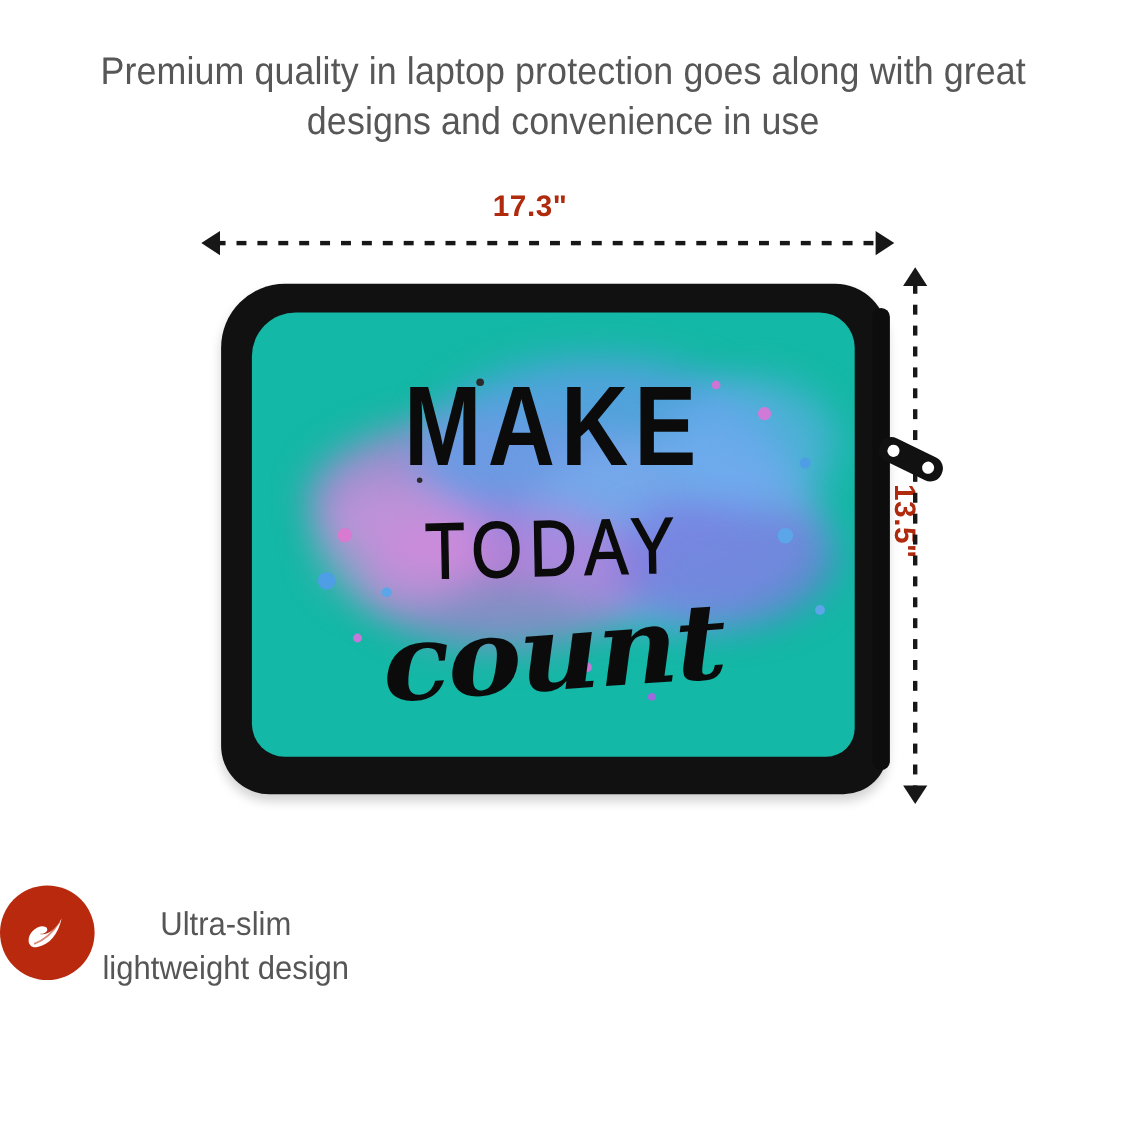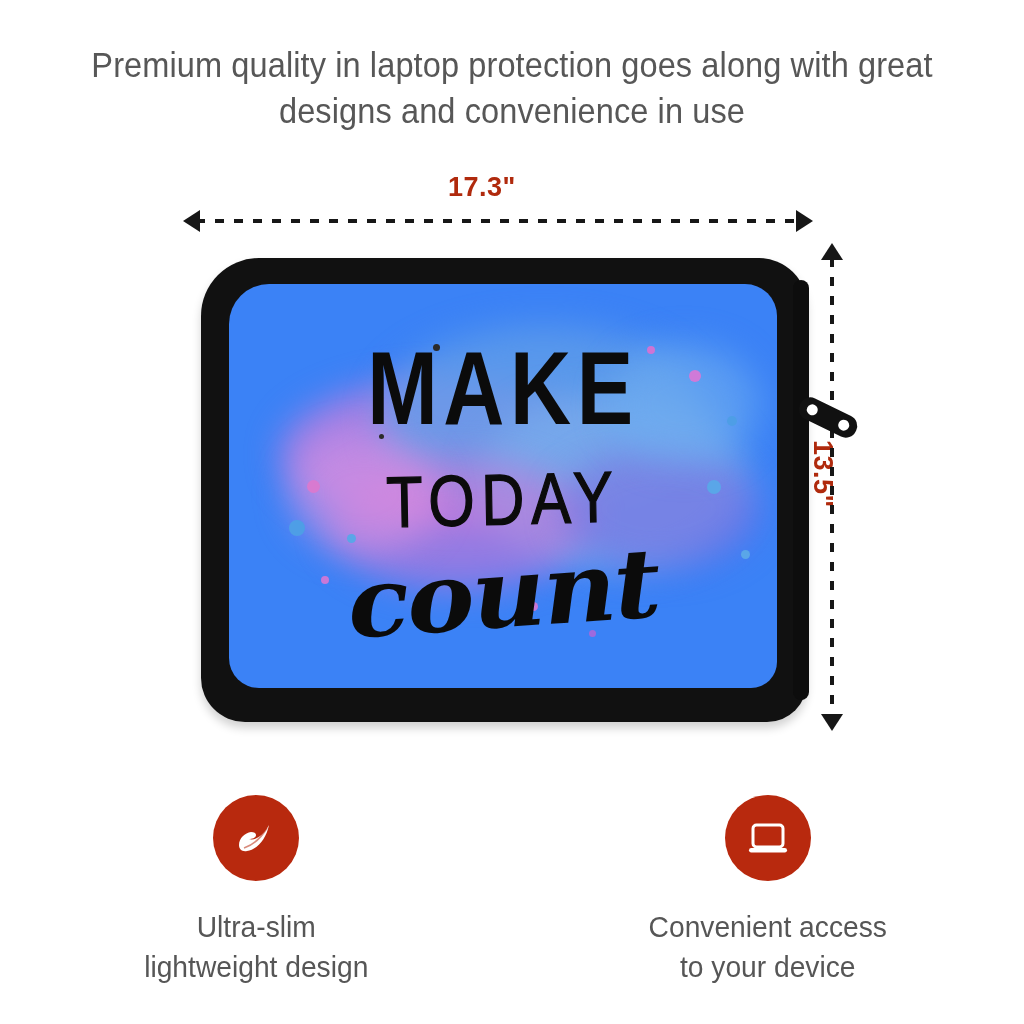--- a/index.html
+++ b/index.html
@@ -90,21 +90,21 @@
   .sleeve-body{
     position:absolute; inset:0;
     background:#111111;
     border-radius:58px 48px 40px 44px;
     box-shadow:0 6px 10px rgba(0,0,0,.18);
   }
   .sleeve-panel{
     position:absolute;
     left:28px; top:26px;
     right:30px; bottom:34px;
-    background:#3b82f6;
+    background:#14b8a6;
     border-radius:40px 32px 26px 30px;
     overflow:hidden;
   }
   
   .splash{ position:absolute; inset:0; }
   .blob{ position:absolute; border-radius:50%; filter:blur(17px); }
   .b1{ left:52px; top:96px;  width:330px; height:150px; background:rgba(206,128,222,.72); }
   .b2{ left:150px; top:42px; width:330px; height:185px; background:rgba(96,158,232,.80); }
   .b3{ left:248px; top:110px;width:270px; height:175px; background:rgba(120,172,236,.78); }
   .b4{ left:100px; top:175px;width:260px; height:130px; background:rgba(198,120,216,.62); }
@@ -184,21 +184,21 @@
   
   .features{
     position:absolute;
     left:0; top:795px;
     width:1024px;
     display:flex;
   }
   .feature{
     flex:1;
     display:flex;
-    flex-direction:column;
+    flex-direction:row;
     align-items:center;
   }
   .feature-icon{
     width:86px; height:86px;
     border-radius:50%;
     background:#B8290E;
     display:flex;
     align-items:center;
     justify-content:center;
   }
@@ -277,27 +277,15 @@
         <path d="M36 10c-3 14-11 24-22 26-5 1-8-2-8-6 0-7 6-12 12-13 3 0 5 1 5 3 0 3-4 4-7 4 6 2 14-3 20-14z" fill="#ffffff"></path>
         <path d="M34 13c-6 10-14 17-23 20" stroke="#B8290E" stroke-width="1.6" fill="none" opacity=".55"></path>
       </svg>
     </div>
     <div class="feature-label">
       <span>Ultra-slim</span>
       <span>lightweight design</span>
     </div>
   </div>
 
-  <div class="feature">
-    <div class="feature-icon">
-      <svg width="48" height="48" viewBox="0 0 48 48">
-        <rect x="9" y="11" width="30" height="22" rx="3.5" fill="none" stroke="#ffffff" stroke-width="3"></rect>
-        <rect x="5" y="34" width="38" height="4.5" rx="2.2" fill="#ffffff"></rect>
-      </svg>
-    </div>
-    <div class="feature-label">
-      <span>Convenient access</span>
-      <span>to your device</span>
-    </div>
-  </div>
 
 
 </div>
 
 </body></html>

